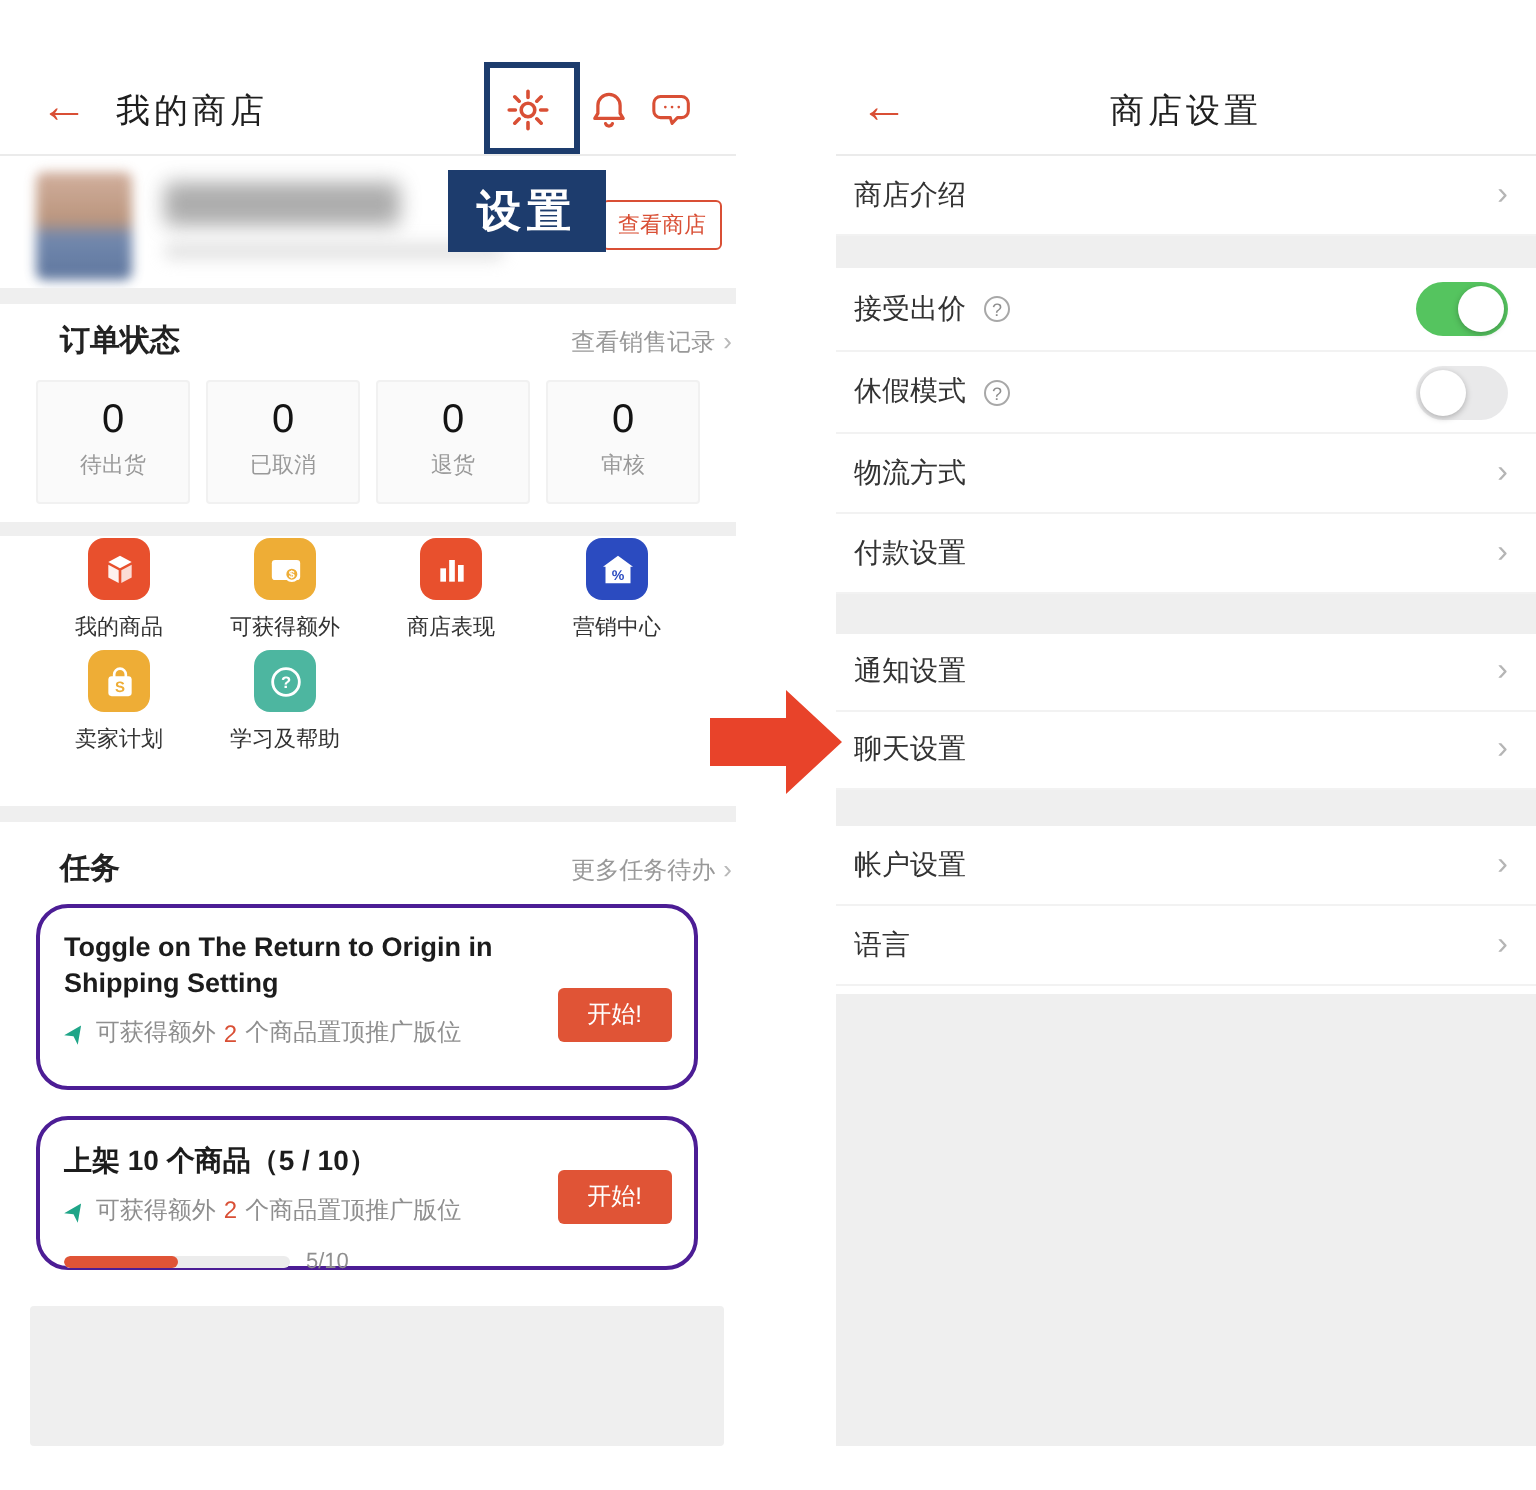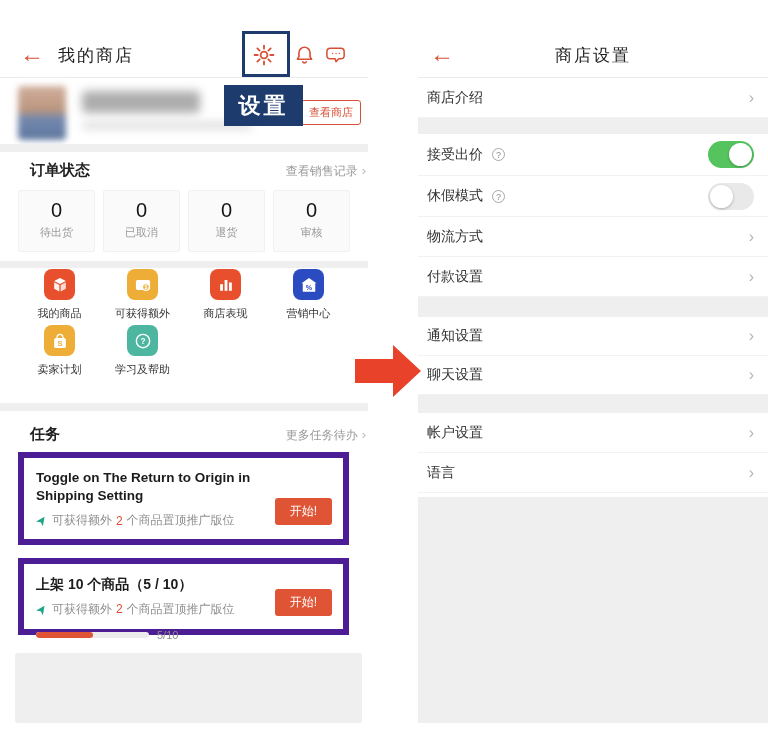--- a/index.html
+++ b/index.html
@@ -31,21 +31,21 @@
   .stats-row { position:absolute; left:18px; top:190px; width:332px; display:flex; gap:8px; }
   .stat-card { flex:1; height:62px; background:#fafafa; border:1px solid #f1f1f1; border-radius:2px; text-align:center; padding-top:8px; }
   .stat-count { font-size:20px; color:#141414; }
   .stat-label { font-size:11px; color:#999; margin-top:3px; }
 
   .menu-grid { position:absolute; left:18px; top:269px; width:332px; display:grid; grid-template-columns:repeat(4,1fr); row-gap:4px; }
   .menu-cell { display:flex; flex-direction:column; align-items:center; }
   .menu-ic { width:31px; height:31px; border-radius:8px; display:flex; align-items:center; justify-content:center; }
   .menu-label { font-size:11px; color:#333; margin-top:6px; }
 
-  .task-card { position:absolute; left:18px; width:331px; background:#fff; border:6px solid #4c1d95; border-radius:0; padding:11px 12px; }
+  .task-card { position:absolute; left:18px; width:331px; background:#fff; border:2px solid #4c1d95; border-radius:16px; padding:11px 12px; }
   .task-title { font-size:13.5px; font-weight:600; color:#1c1c1c; line-height:1.35; max-width:240px; }
   .task-reward { margin-top:7px; font-size:12px; color:#8f8f8f; display:flex; align-items:center; }
   .sprout { color:#1fa588; font-size:13px; margin-right:5px; display:inline-block; transform:rotate(-55deg); }
   .reward-num { color:#d94f35; margin:0 4px; }
   .start-btn { position:absolute; right:11px; background:#e05436; color:#fff; font-size:12px; padding:5px 15px; border-radius:3px; border:none; }
   .progress-row { margin-top:11px; display:flex; align-items:center; }
   .progress-track { width:113px; height:6px; border-radius:3px; background:#ececec; overflow:hidden; }
   .progress-fill { height:100%; background:#e05436; border-radius:3px; }
   .progress-label { font-size:11px; color:#8f8f8f; margin-left:8px; }
 

